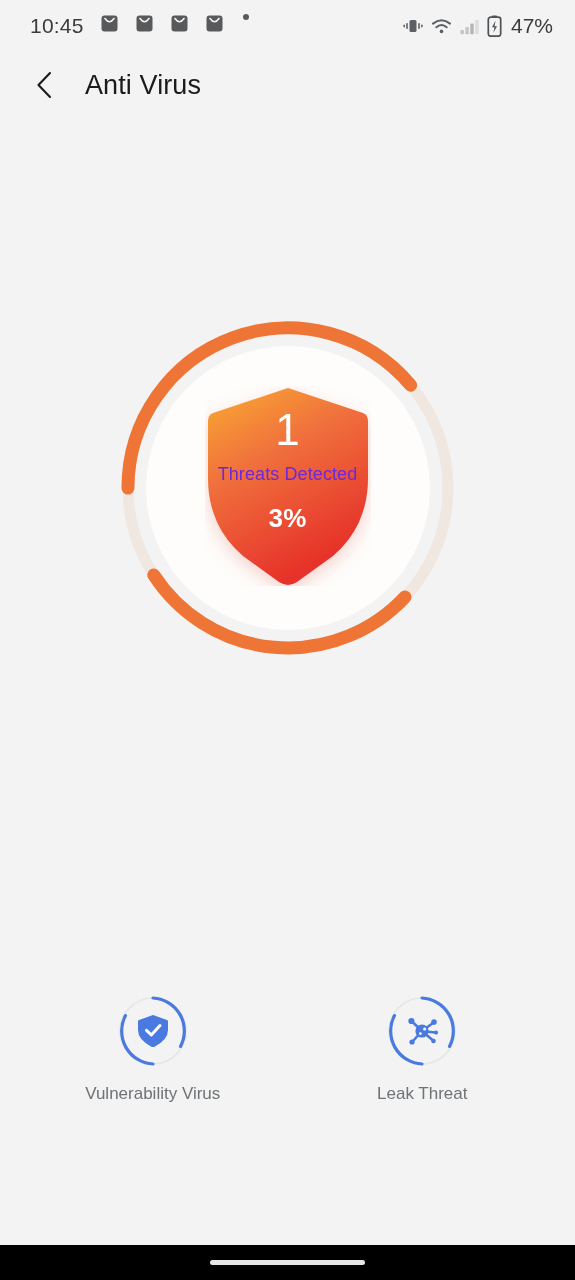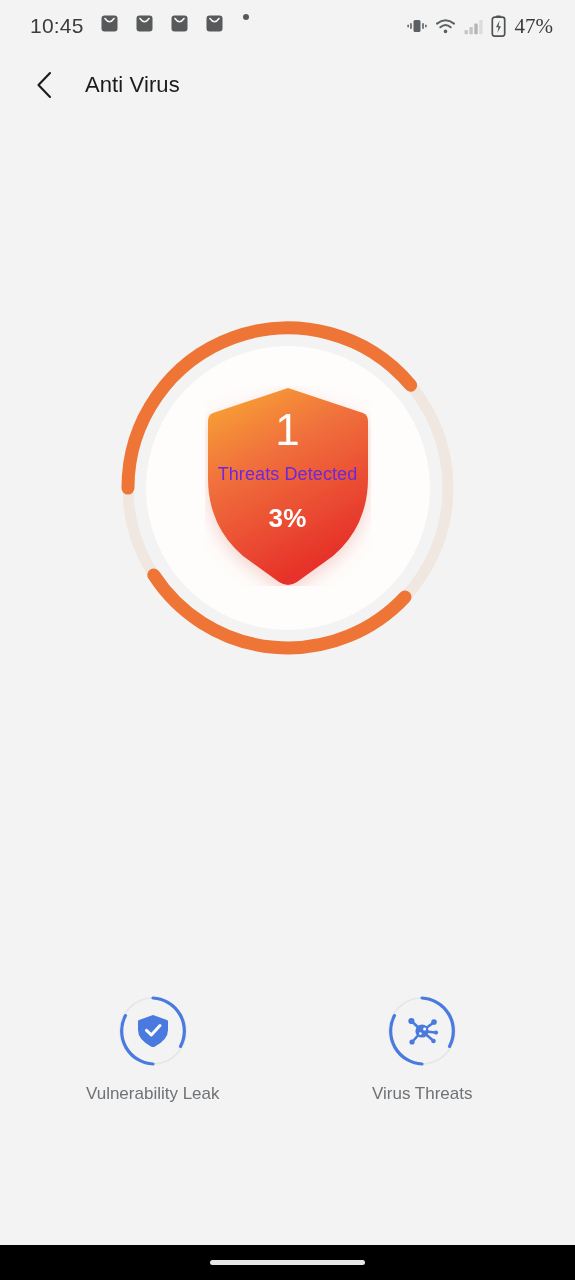--- a/index.html
+++ b/index.html
@@ -55,21 +55,20 @@
     margin-left: auto;
     display: flex;
     align-items: center;
     gap: 8px;
   }
   .status-right svg { display: block; }
   .battery-pct {
     font-size: 21px;
     color: #3a3c3d;
     margin-left: 1px;
-    font-family: Liberation Serif, serif;
   }
 
   
   .app-bar {
     position: absolute;
     top: 52px; left: 0;
     width: 575px;
     height: 66px;
     display: flex;
     align-items: center;
@@ -78,21 +77,21 @@
   .back-btn {
     width: 46px;
     height: 46px;
     display: flex;
     align-items: center;
     justify-content: center;
     cursor: pointer;
   }
   .back-btn svg { display: block; }
   .app-title {
-    font-size: 22px;
+    font-size: 27px;
     color: #1b1b1b;
     margin-left: 17px;
     font-weight: 400;
     letter-spacing: 0.1px;
   }
 
   
   .gauge-wrap {
     position: absolute;
     left: 50%;
@@ -362,21 +361,21 @@
         <path d="M 36 3 A 33 33 0 0 1 63.5 51.4" fill="none" stroke="#4a7ae0" stroke-width="3.2" stroke-linecap="round"></path>
         <path d="M 36 69 A 33 33 0 0 1 8.5 20.6" fill="none" stroke="#4a7ae0" stroke-width="3.2" stroke-linecap="round"></path>
       </svg>
       <div class="category-glyph">
         <svg width="32" height="34" viewBox="0 0 32 34">
           <path d="M16 1 L30 6 Q31 6.4 31 7.5 L31 16 Q31 25.5 18 32.4 Q16 33.4 14 32.4 Q1 25.5 1 16 L1 7.5 Q1 6.4 2 6 Z" fill="#4a7ae0"></path>
           <path d="M9.5 16.4 L14.3 21 L23 11.6" stroke="#ffffff" stroke-width="3" fill="none" stroke-linecap="round" stroke-linejoin="round"></path>
         </svg>
       </div>
     </div>
-    <div class="category-label">Vulnerability Leak</div>
+    <div class="category-label">Vulnerability Virus</div>
   </div>
 
 
   <div class="category-item">
     <div class="category-ring">
       <svg class="ring-svg" width="72" height="72" viewBox="0 0 72 72">
         <circle cx="36" cy="36" r="33" fill="none" stroke="#e3e6ea" stroke-width="1.6"></circle>
         <path d="M 36 3 A 33 33 0 0 1 63.5 51.4" fill="none" stroke="#4a7ae0" stroke-width="3.2" stroke-linecap="round"></path>
         <path d="M 36 69 A 33 33 0 0 1 8.5 20.6" fill="none" stroke="#4a7ae0" stroke-width="3.2" stroke-linecap="round"></path>
       </svg>
@@ -393,19 +392,19 @@
           <circle cx="19.6" cy="15" r="1.5" fill="#ffffff"></circle>
           <circle cx="15.4" cy="19.6" r="1.3" fill="#ffffff"></circle>
           <circle cx="6.4" cy="7" r="3.1" fill="#4a7ae0"></circle>
           <circle cx="29" cy="8" r="2.8" fill="#4a7ae0"></circle>
           <circle cx="7" cy="28" r="2.6" fill="#4a7ae0"></circle>
           <circle cx="28.5" cy="27" r="2.3" fill="#4a7ae0"></circle>
           <circle cx="31" cy="18.6" r="2.1" fill="#4a7ae0"></circle>
         </svg>
       </div>
     </div>
-    <div class="category-label">Virus Threats</div>
+    <div class="category-label">Leak Threat</div>
   </div>
 </div>
 
 <div class="nav-bar">
   <div class="nav-pill"></div>
 </div>
 
 </body></html>

